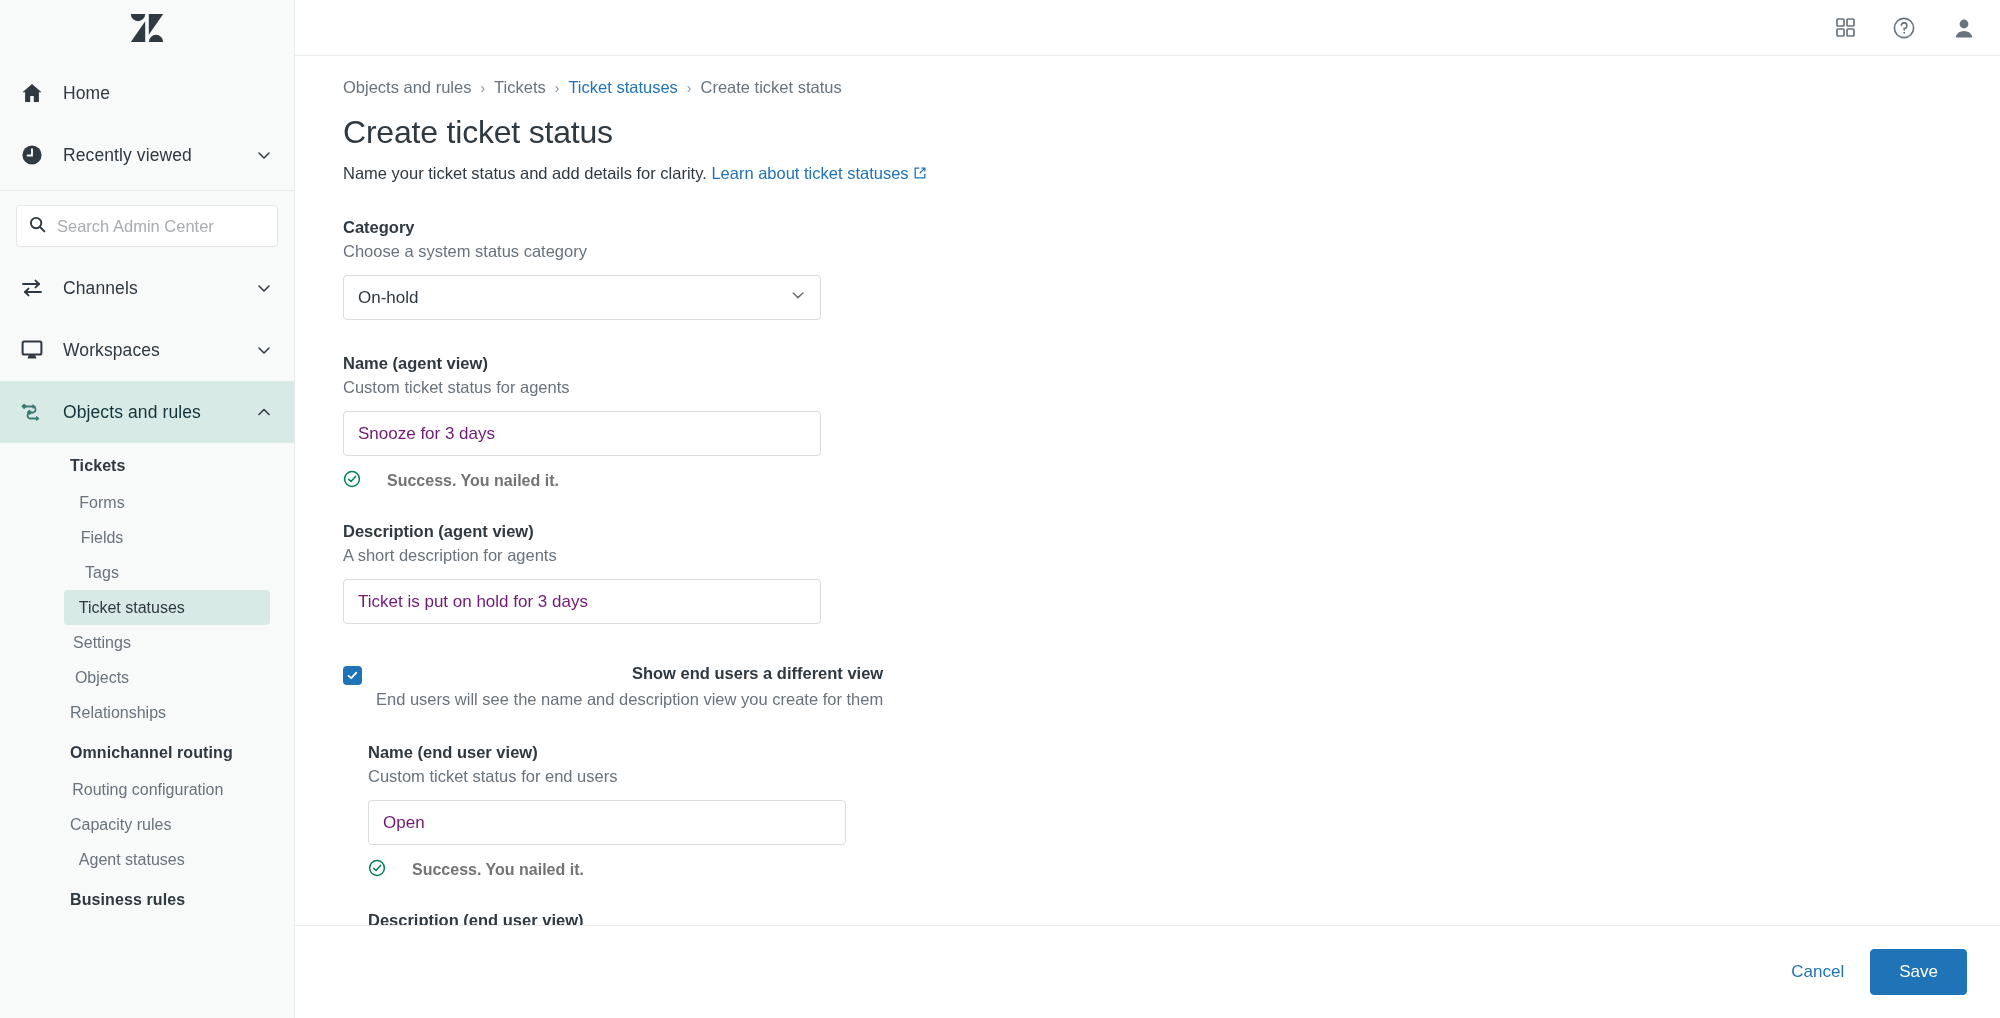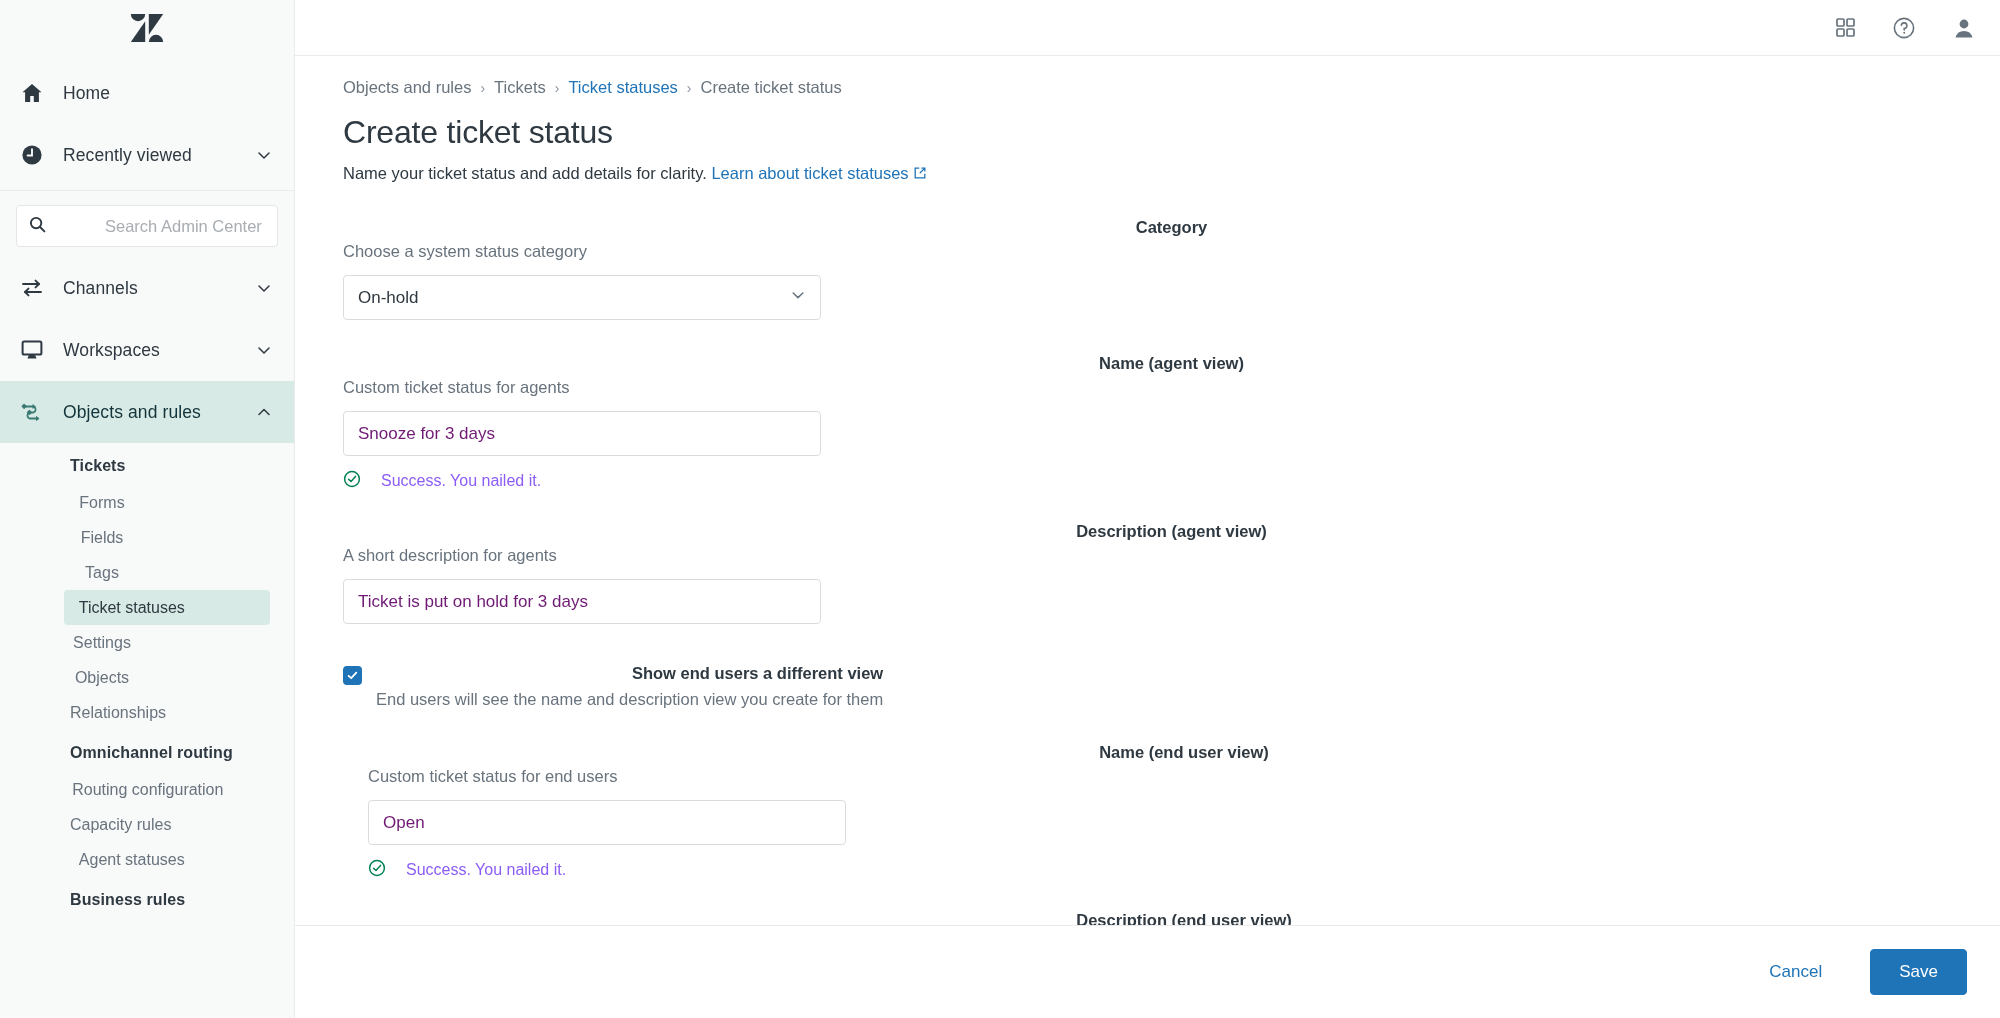--- a/index.html
+++ b/index.html
@@ -39,21 +39,21 @@
   .nav-row .chev { width: 16px; height: 16px; flex: 0 0 16px; }
   .nav-row.active { background: #d7eae5; }
   .nav-row.active .lbl { color: #13343b; }
 
   .divider { height: 1px; background: #e9ebed; margin: 4px 0 0 0; }
 
   .search-wrap { padding: 14px 16px 10px 16px; }
   .search-box {
     height: 42px; background: #ffffff;
     border: 1px solid #e4e6e7; border-radius: 4px;
-    display: flex; align-items: center; padding: 0 12px; gap: 48px;
+    display: flex; align-items: center; padding: 0 12px;
   }
   .search-box input {
     border: none; outline: none; flex: 1;
     font-family: "Liberation Sans", sans-serif;
     font-size: 16.5px; color: #2f3941; margin-left: 11px;
     background: transparent;
   }
   .search-box input::placeholder { color: #a8adb2; }
 
   .sub-section { padding: 0 0 0 0; }
@@ -97,39 +97,39 @@
   h1.page-title {
     font-size: 32px; font-weight: normal; color: #2f3941;
     margin: 17px 0 0 0; letter-spacing: -.2px;
   }
   .subtitle { font-size: 16.5px; color: #2f3941; margin-top: 13px; }
   .subtitle .lnk { color: #1f73b7; cursor: pointer; }
   .ext-ic { display:inline-block; vertical-align: -1px; margin-left: 4px; }
 
   .field-block { margin-top: 34px; }
   .field-block.tight { margin-top: 30px; }
-  .f-label { font-size: 16.5px; font-weight: bold; color: #2f3941; text-align: center; }
+  .f-label { font-size: 16.5px; font-weight: bold; color: #2f3941; }
   .f-hint  { font-size: 16.5px; color: #68737d; margin-top: 5px; }
 
   .inp {
     margin-top: 14px; width: 478px; height: 45px;
     border: 1px solid #d8dcde; border-radius: 4px;
     background: #fff; display: flex; align-items: center;
     padding: 0 14px; font-size: 17px; color: #2f3941;
   }
   .inp.sel-ctl { justify-content: space-between; }
   .inp input {
     border:none; outline:none; width:100%;
     font-family: "Liberation Sans", sans-serif;
     font-size: 17px; color: #701a75; background: transparent;
   }
 
   .succ {
-    display: flex; align-items: center; gap: 20px;
-    margin-top: 14px; font-size: 16px; color: #8b5cf6;
+    display: flex; align-items: center; gap: 26px;
+    margin-top: 14px; font-size: 16px; color: #737373; font-weight: bold;
   }
 
   .cb-row { display: flex; align-items: flex-start; margin-top: 40px; text-align: right; }
   .cb {
     width: 19px; height: 19px; border-radius: 4px;
     background: #1f73b7; flex: 0 0 19px;
     display: flex; align-items: center; justify-content: center;
     margin-top: 2px; cursor: pointer;
   }
   .cb-txts { margin-left: 14px; }
@@ -137,21 +137,21 @@
   .cb-sub { font-size: 16.5px; color: #68737d; margin-top: 7px; }
 
   .indent { margin-left: 25px; }
   .indent .inp { width: 478px; }
 
   
   .footer {
     position: absolute; left: 0; right: 0; bottom: 0; height: 93px;
     background: #fff; border-top: 1px solid #e9ebed;
     display: flex; align-items: center; justify-content: flex-end;
-    padding-right: 33px; gap: 26px; z-index: 5;
+    padding-right: 33px; gap: 4px; z-index: 5;
   }
   .btn-cancel {
     font-size: 17px; color: #1f73b7; background: transparent;
     border: none; cursor: pointer; padding: 11px 22px; border-radius: 4px;
     font-family: "Liberation Sans", sans-serif;
   }
   .btn-save {
     font-size: 17px; color: #fff; background: #1f73b7;
     border: 1px solid #1f73b7; border-radius: 4px;
     padding: 12px 28px; cursor: pointer;

